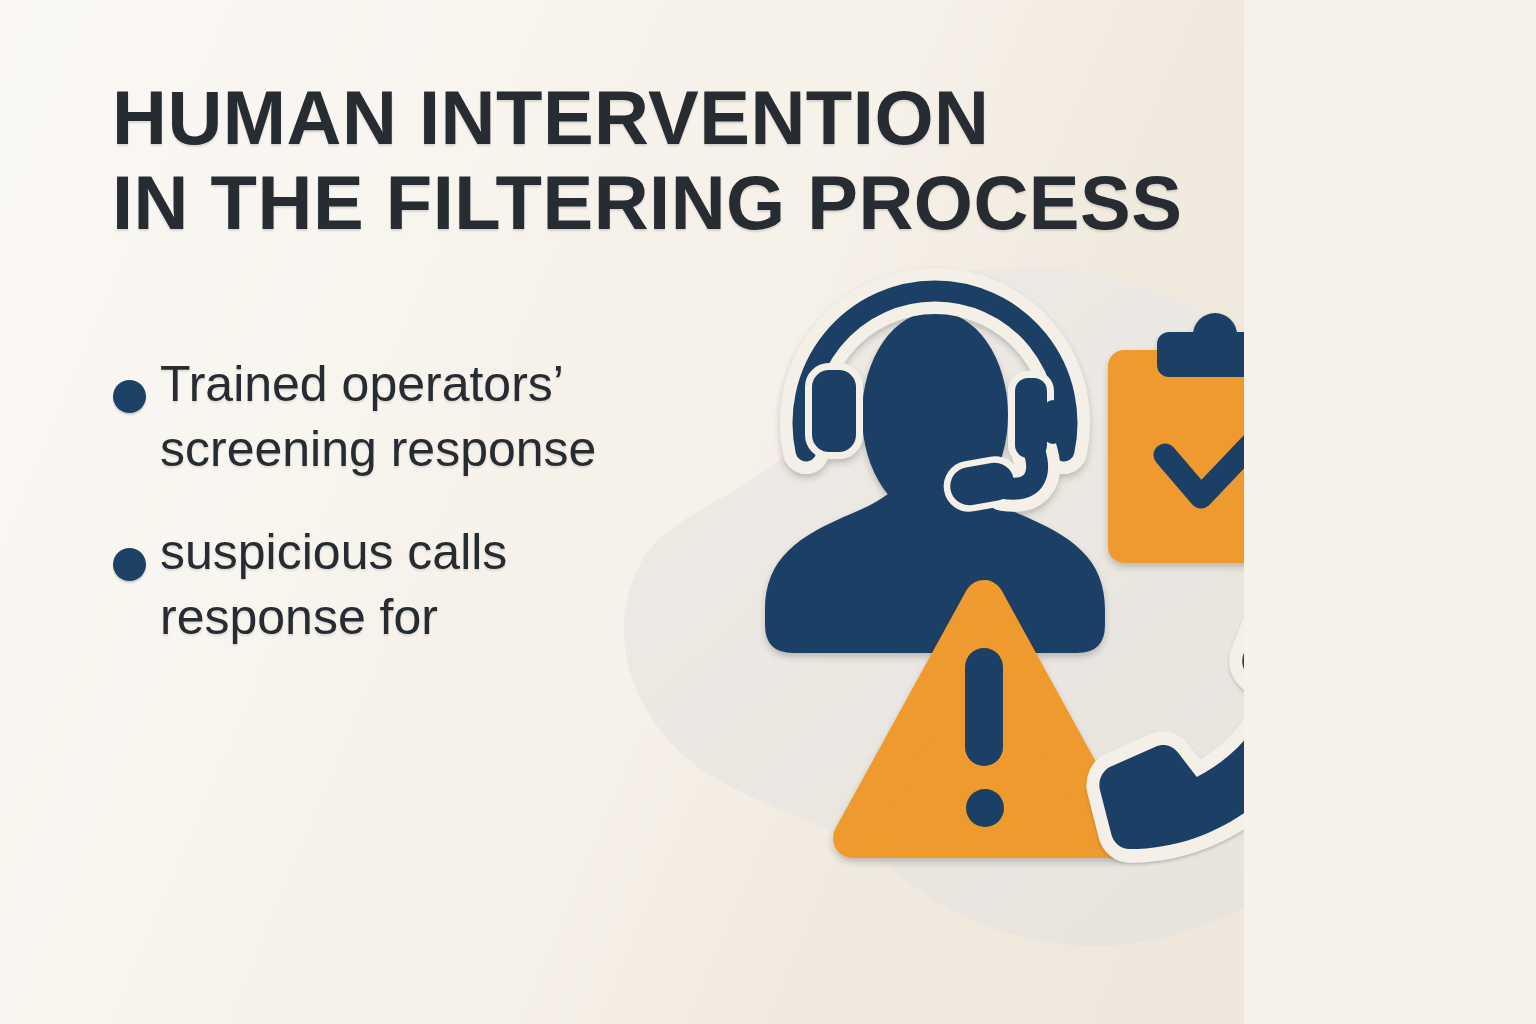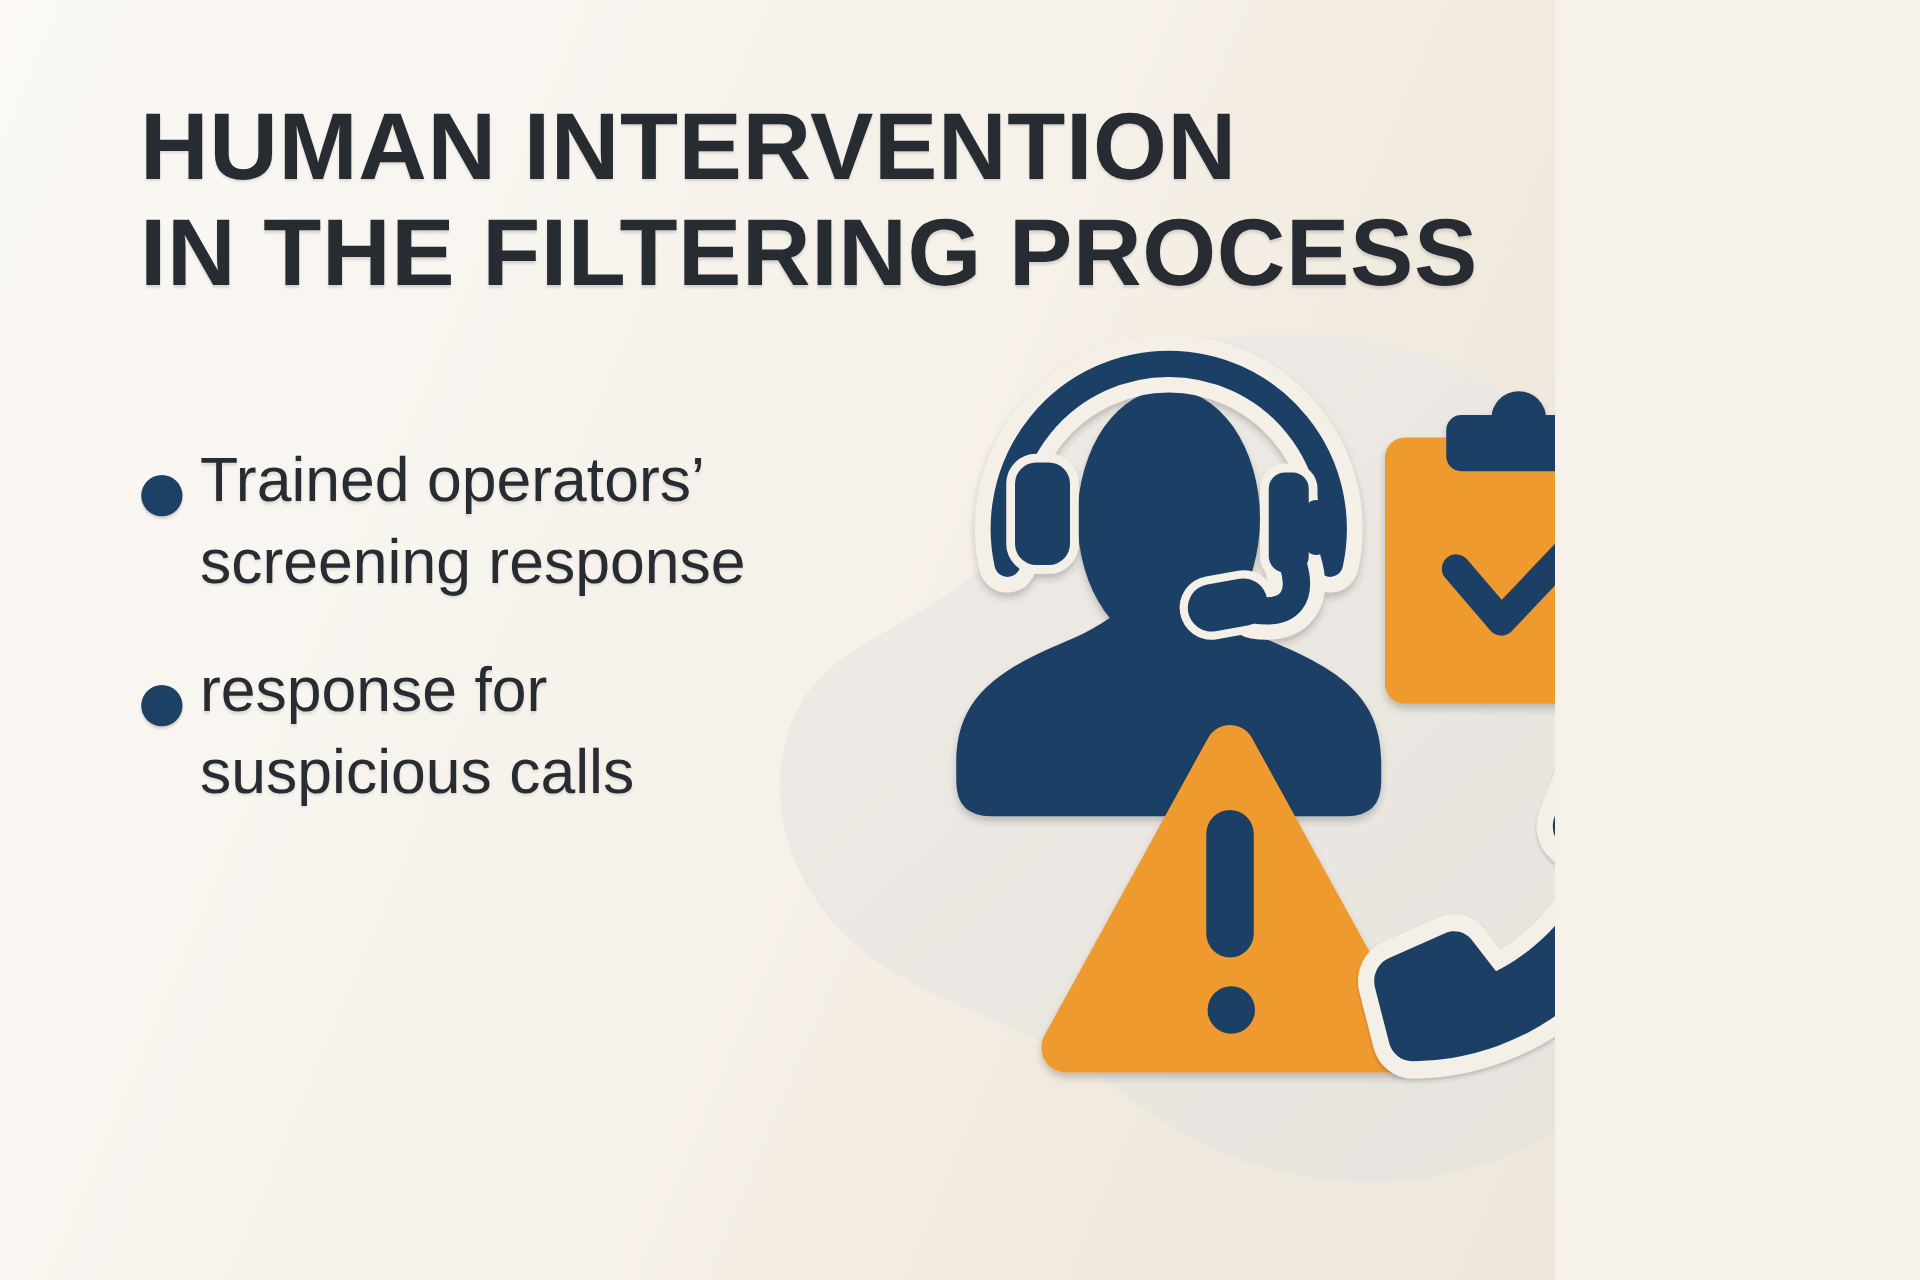--- a/index.html
+++ b/index.html
@@ -93,22 +93,22 @@
     <li class="bullet">
       <span class="dot"></span>
       <span class="bullet-text">
         <span class="bl">Trained operators’</span>
         <span class="bl">screening response</span>
       </span>
     </li>
     <li class="bullet">
       <span class="dot"></span>
       <span class="bullet-text">
+        <span class="bl">suspicious calls</span>
         <span class="bl">response for</span>
-        <span class="bl">suspicious calls</span>
       </span>
     </li>
   </ul>
 
   <svg class="illustration" viewBox="0 0 900 760" xmlns="http://www.w3.org/2000/svg">
     <defs>
       <linearGradient id="blobg" x1="0" y1="0" x2="1" y2="1">
         <stop class="stop-a" offset="0"></stop>
         <stop class="stop-b" offset="1"></stop>
       </linearGradient>

